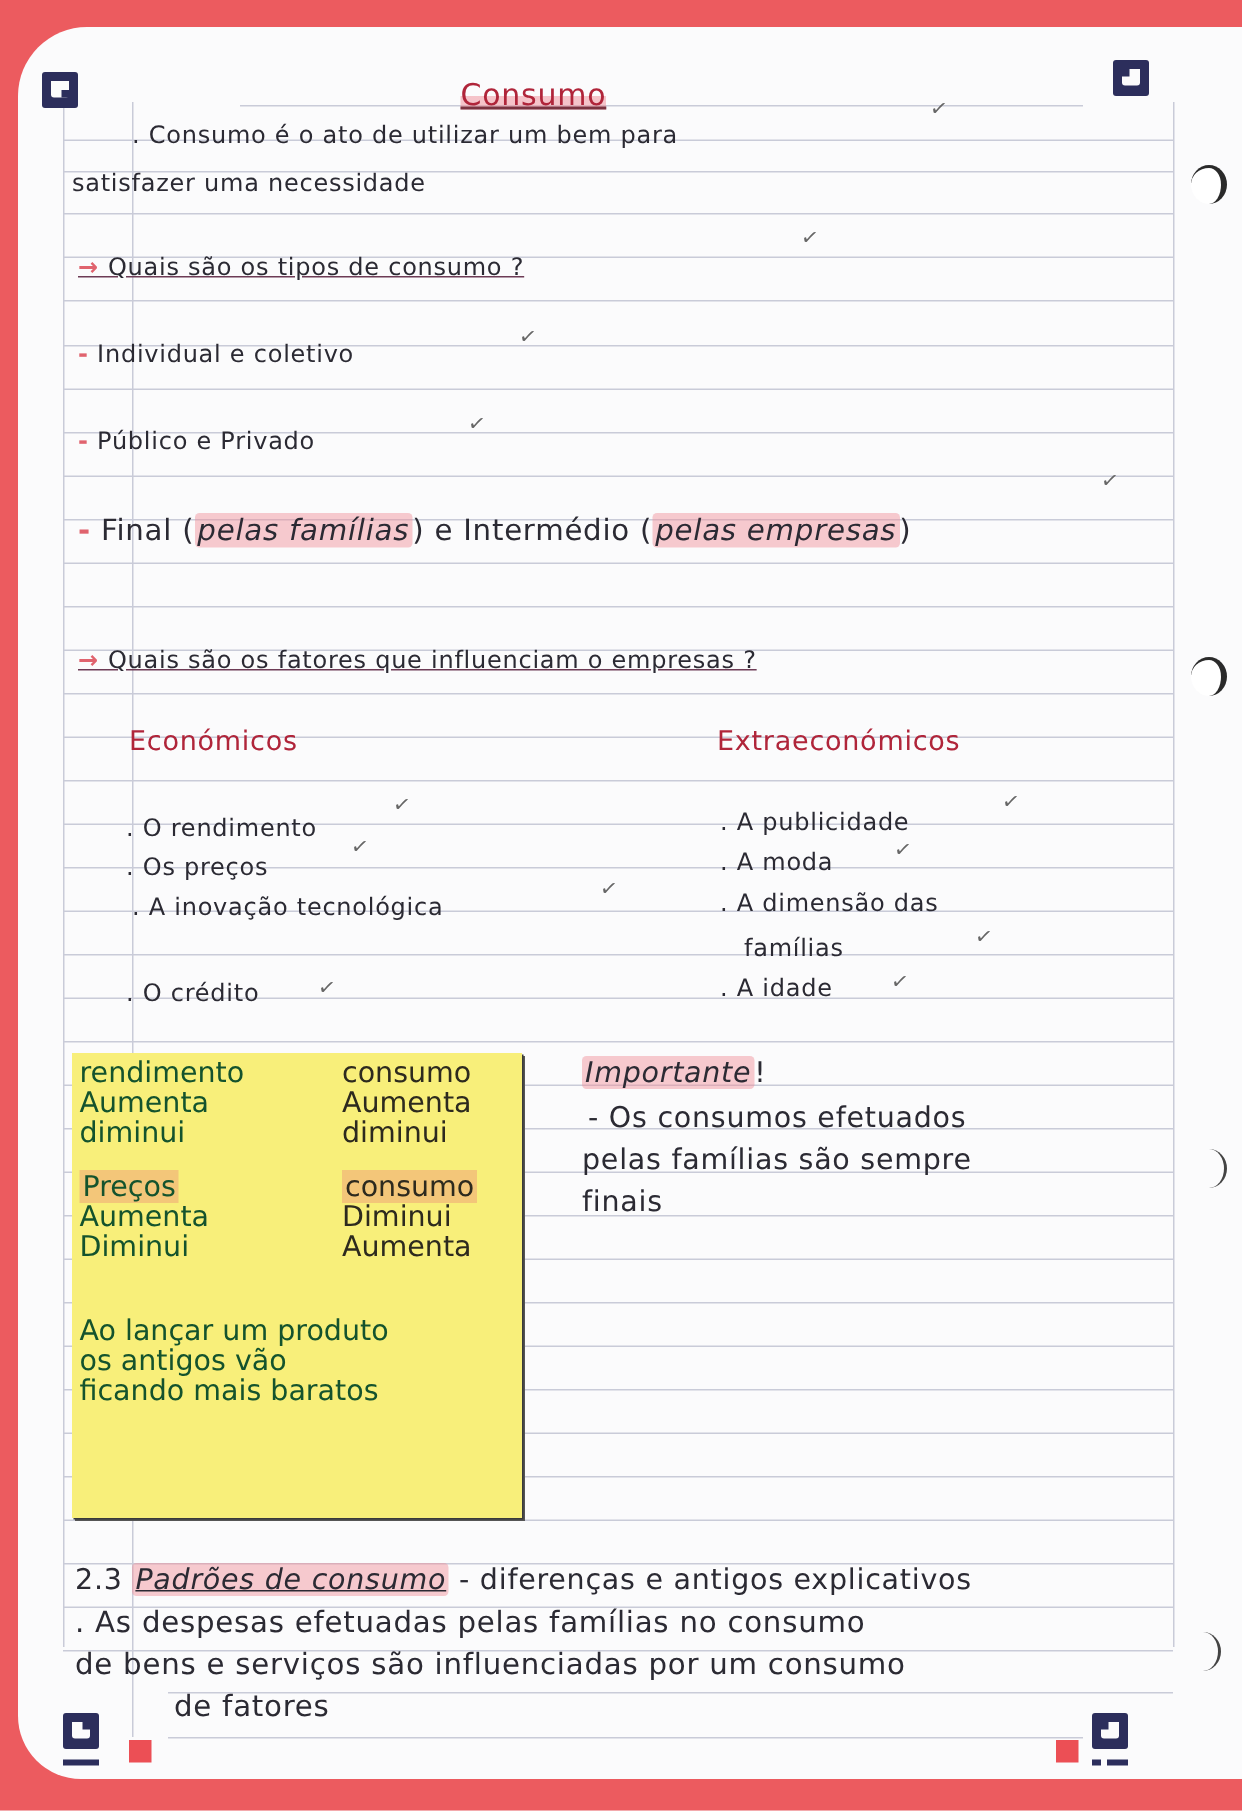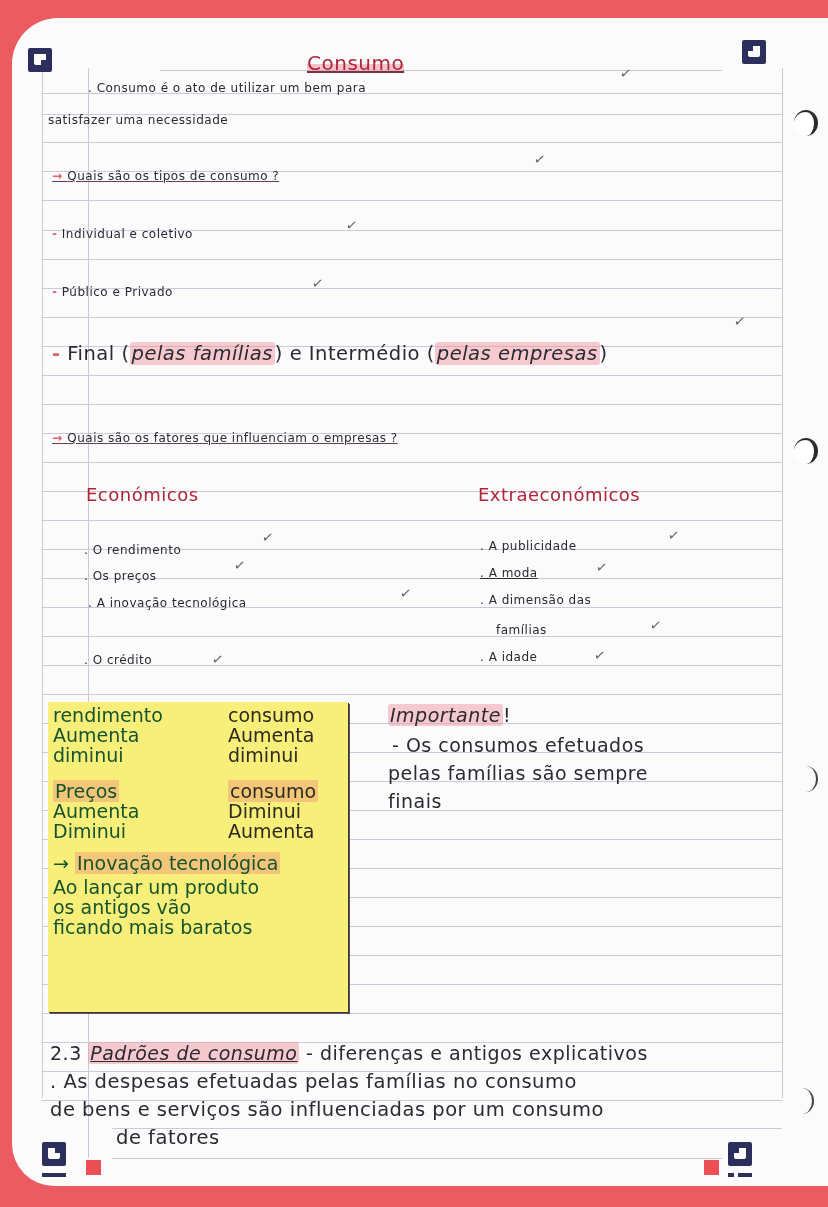--- a/index.html
+++ b/index.html
@@ -55,21 +55,21 @@
       background: #ffffff;
       border-right: 4px solid #2a2a2a;
       border-top: 2px solid #2a2a2a;
     }
     .hole.thin { border-top: 0; border-right: 2px solid #444; background: transparent; }
 
     .hw {
       position: absolute;
       font-family: "DejaVu Sans", sans-serif;
       color: #2b2a33;
-      font-size: 12px;
+      font-size: 16px;
       letter-spacing: 0.5px;
       white-space: nowrap;
       line-height: 1;
     }
     .hw.title {
       color: #b0253a; font-size: 20px;
       text-decoration: underline; text-decoration-color: #7a3340;
       background: linear-gradient(transparent 55%, rgba(240,150,160,0.55) 55%);
     }
     .hw.ul { text-decoration: underline; text-decoration-color: #6d3b55; }
@@ -194,21 +194,21 @@
 <span class="check" style="left:262px; top:530px;">✓</span>
 <div class="hw" style="left:84px; top:570px;">. Os preços</div>
 <span class="check" style="left:234px; top:558px;">✓</span>
 <div class="hw" style="left:88px; top:597px;">. A inovação tecnológica</div>
 <span class="check" style="left:400px; top:586px;">✓</span>
 <div class="hw" style="left:84px; top:654px;">. O crédito</div>
 <span class="check" style="left:212px; top:652px;">✓</span>
 
 <div class="hw" style="left:480px; top:540px;">. A publicidade</div>
 <span class="check" style="left:668px; top:528px;">✓</span>
-<div class="hw" style="left:480px; top:567px;text-decoration:underline;">. A moda</div>
+<div class="hw" style="left:480px; top:567px;">. A moda</div>
 <span class="check" style="left:596px; top:560px;">✓</span>
 <div class="hw" style="left:480px; top:594px;">. A dimensão das</div>
 <div class="hw" style="left:496px; top:624px;">famílias</div>
 <span class="check" style="left:650px; top:618px;">✓</span>
 <div class="hw" style="left:480px; top:651px;">. A idade</div>
 <span class="check" style="left:594px; top:648px;">✓</span>
 
 <div class="sticky">
   <div class="row" style="top:4px;">rendimento</div>
   <div class="c2" style="top:4px;">consumo</div>
@@ -217,21 +217,20 @@
   <div class="row" style="top:44px;">diminui</div>
   <div class="c2" style="top:44px;">diminui</div>
 
   <div class="row" style="top:80px;"><span class="hlo">Preços</span></div>
   <div class="c2" style="top:80px;"><span class="hlo">consumo</span></div>
   <div class="row" style="top:100px;">Aumenta</div>
   <div class="c2" style="top:100px;">Diminui</div>
   <div class="row" style="top:120px;">Diminui</div>
   <div class="c2" style="top:120px;">Aumenta</div>
 
-  <div class="row" style="top:152px;">→ <span class="hlo">Inovação tecnológica</span></div>
   <div class="row" style="top:176px;">Ao lançar um produto</div>
   <div class="row" style="top:196px;">os antigos vão</div>
   <div class="row" style="top:216px;">ficando mais baratos</div>
 </div>
 
 <div class="hw" style="left:388px; top:706px; font-size:19px;">
   <span class="hl">Importante</span><span>!</span>
 </div>
 <div class="hw" style="left:392px; top:736px; font-size:19px;">- Os consumos efetuados</div>
 <div class="hw" style="left:388px; top:764px; font-size:19px;">pelas famílias são sempre</div>

